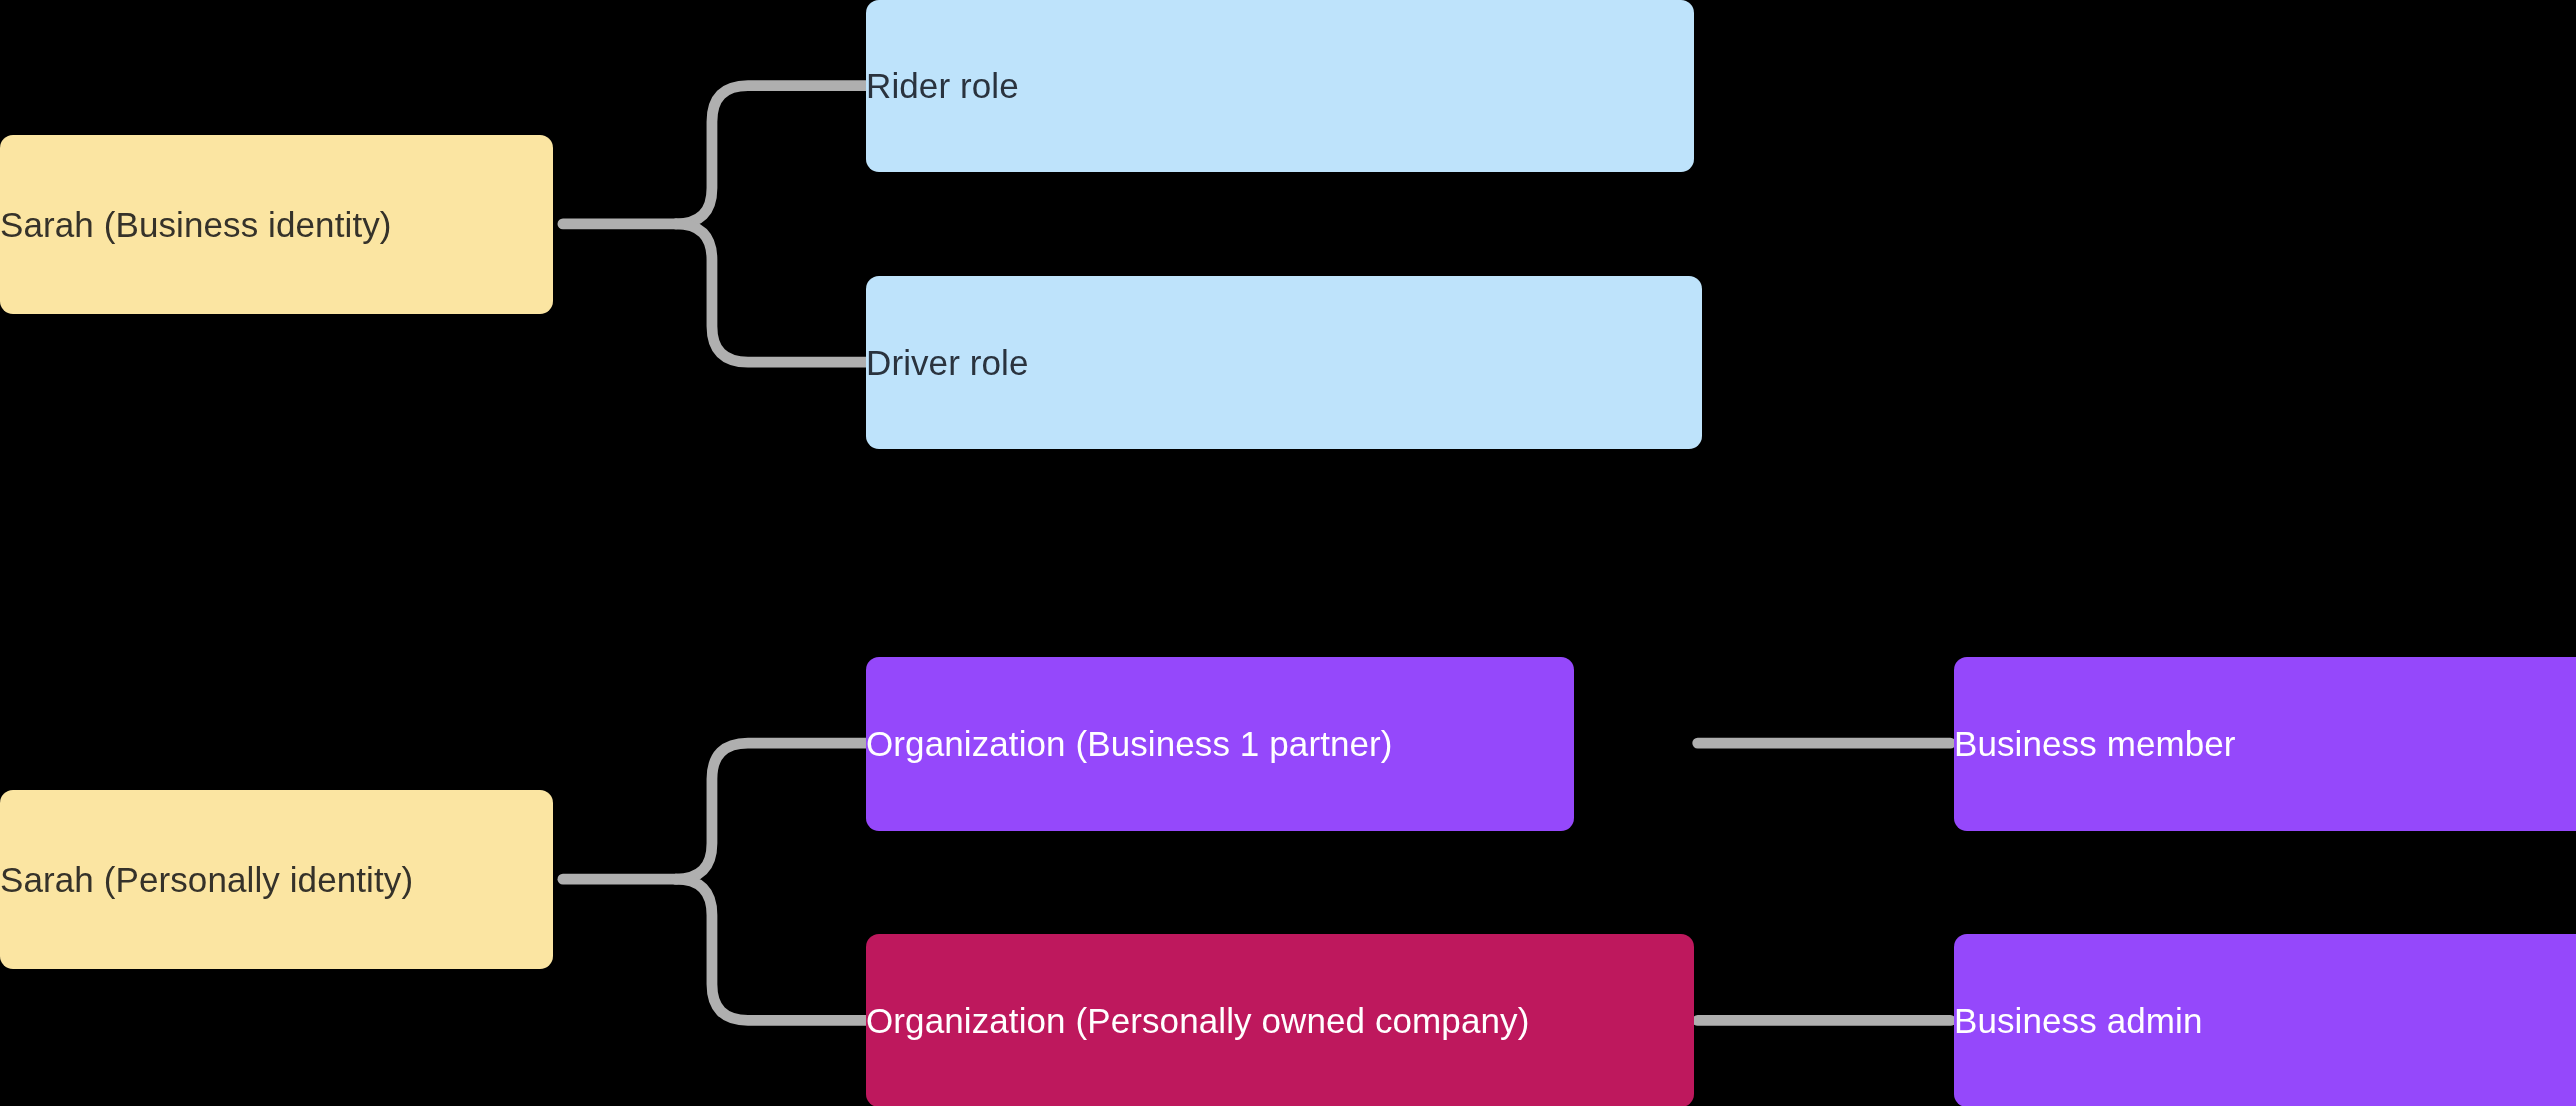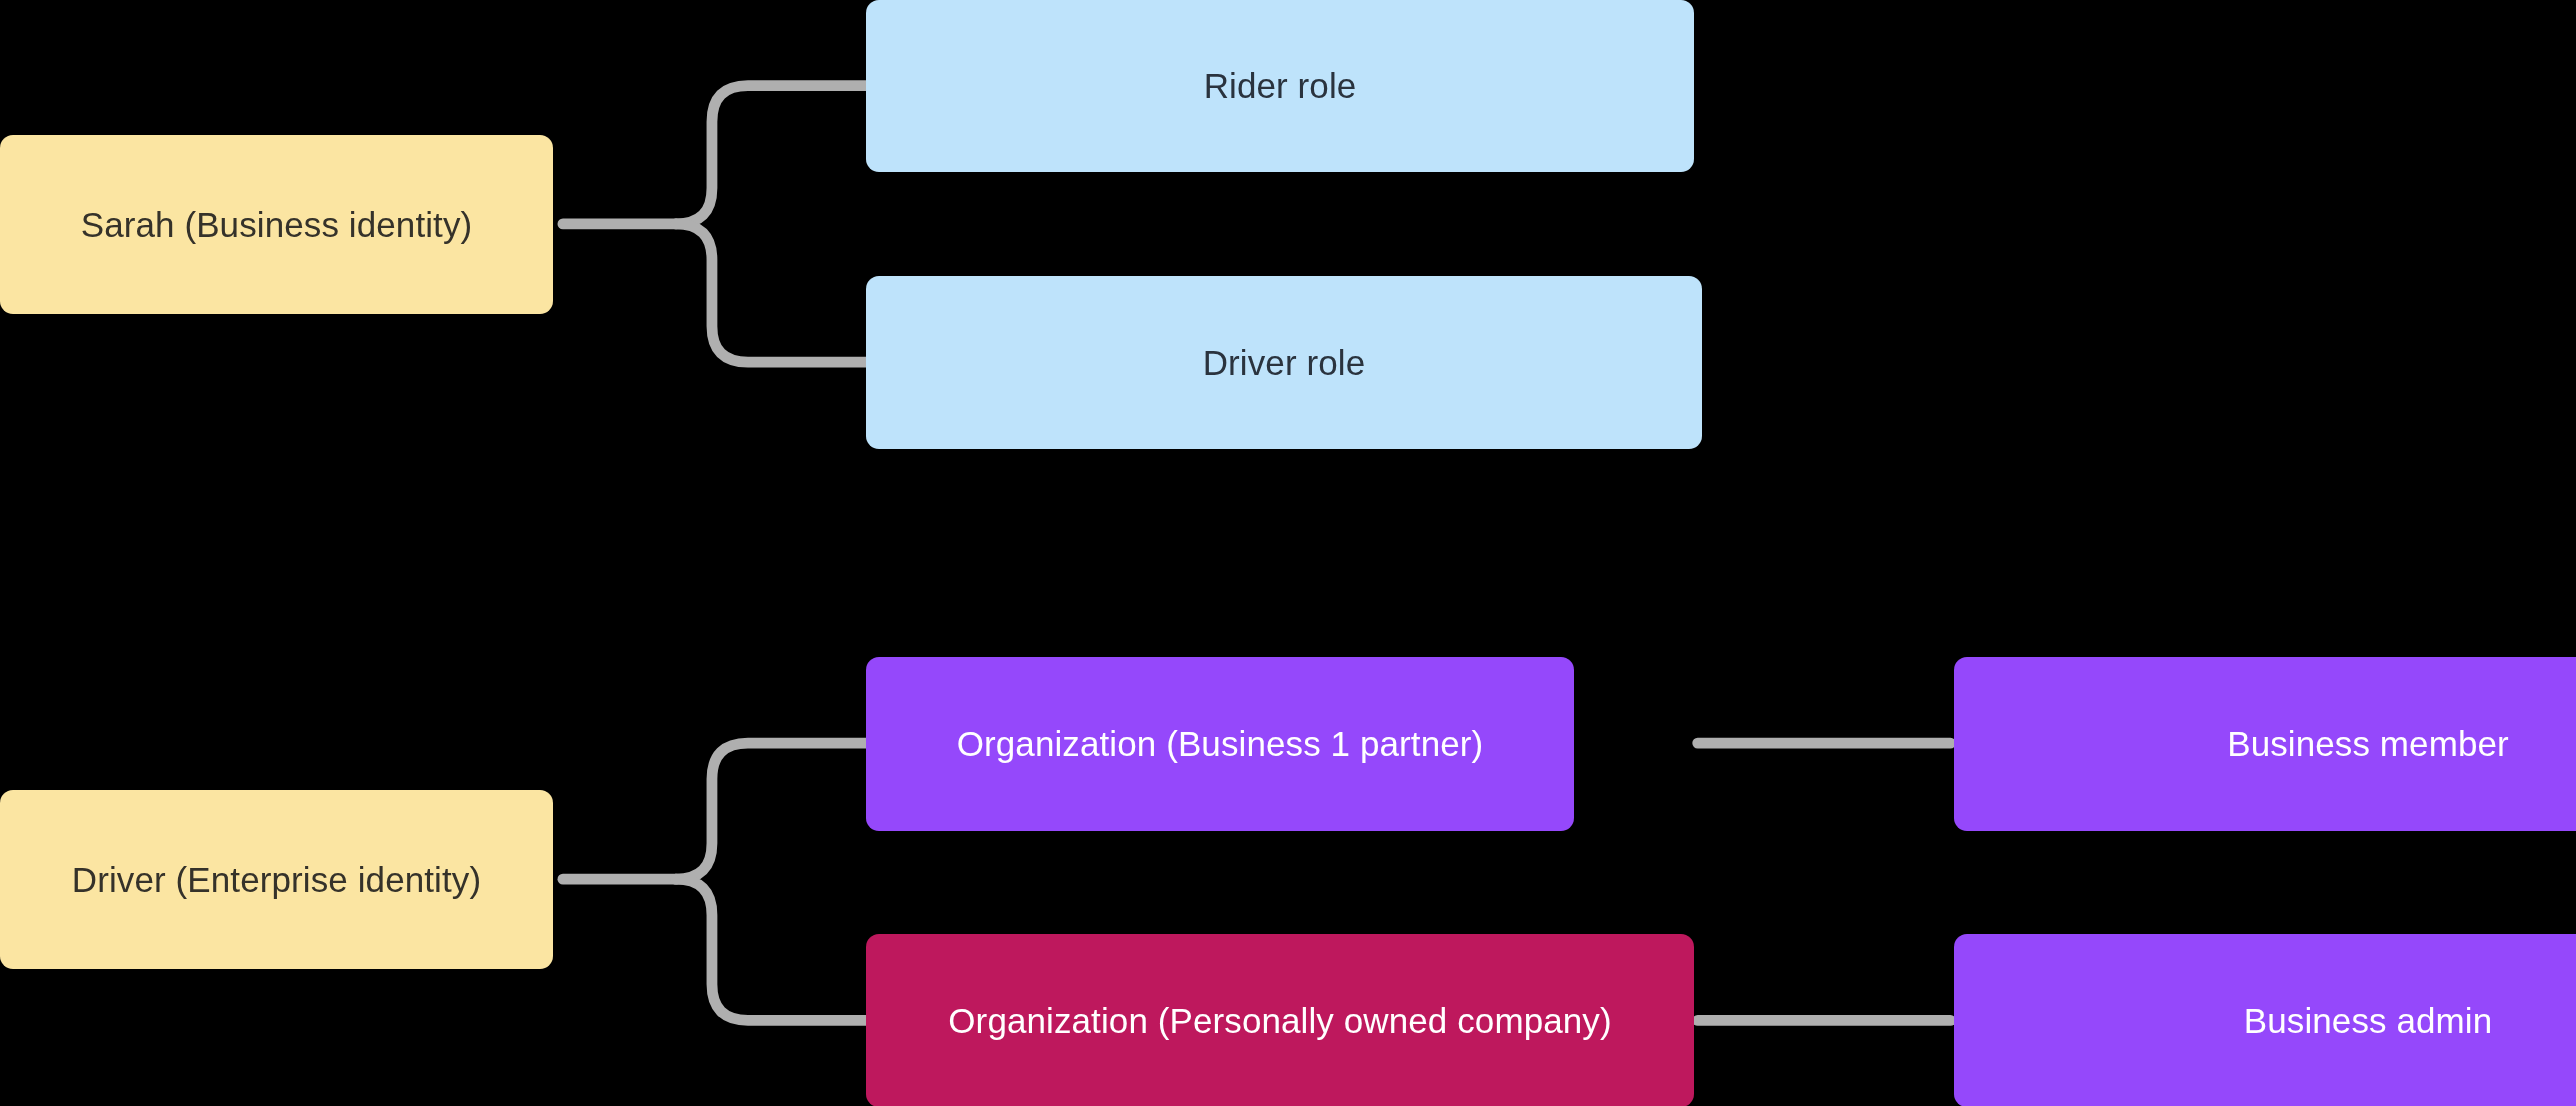--- a/index.html
+++ b/index.html
@@ -31,21 +31,21 @@
     stroke: #AFAFAF;
     stroke-width: 15;
     stroke-linecap: round;
     stroke-linejoin: round;
   }
   .node {
     position: absolute;
     border-radius: 13px;
     display: flex;
     align-items: center;
-    justify-content: center;
+    justify-content: flex-start;
     text-align: center;
     font-size: 35px;
     font-weight: 500;
     letter-spacing: 0.1px;
     box-sizing: border-box;
   }
   .node-yellow { background: #FBE5A2; color: #35322A; }
   .node-blue   { background: #BEE3FB; color: #2A333E; }
   .node-purple { background: #9548FB; color: #FFFFFF; }
 
@@ -80,21 +80,21 @@
 
   <div class="node node-blue n-rider" style="background-color: rgb(190, 227, 251); color: rgb(42, 51, 62);">
     <span>Rider role</span>
   </div>
 
   <div class="node node-blue n-driver" style="background-color: rgb(190, 227, 251); color: rgb(42, 51, 62);">
     <span>Driver role</span>
   </div>
 
   <div class="node node-yellow n-enterprise" style="background-color: rgb(251, 229, 162); color: rgb(53, 50, 42);">
-    <span>Driver (Enterprise identity)</span>
+    <span>Sarah (Personally identity)</span>
   </div>
 
   <div class="node node-purple n-org-partner" style="background-color: rgb(149, 72, 251); color: rgb(255, 255, 255);">
     <span>Organization (Business 1 partner)</span>
   </div>
 
   <div class="node node-purple n-org-company" style="background-color: #be185d; color: rgb(255, 255, 255);">
     <span>Organization (Personally owned company)</span>
   </div>
 

